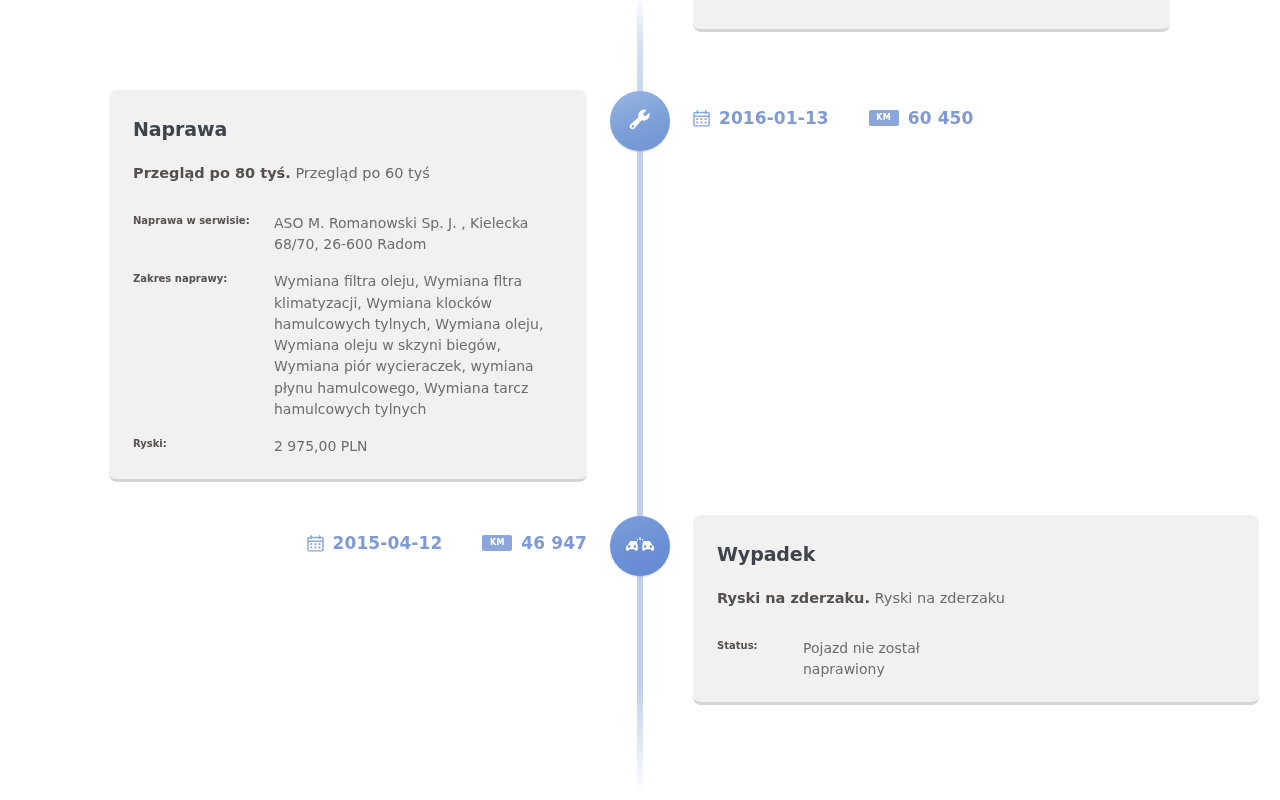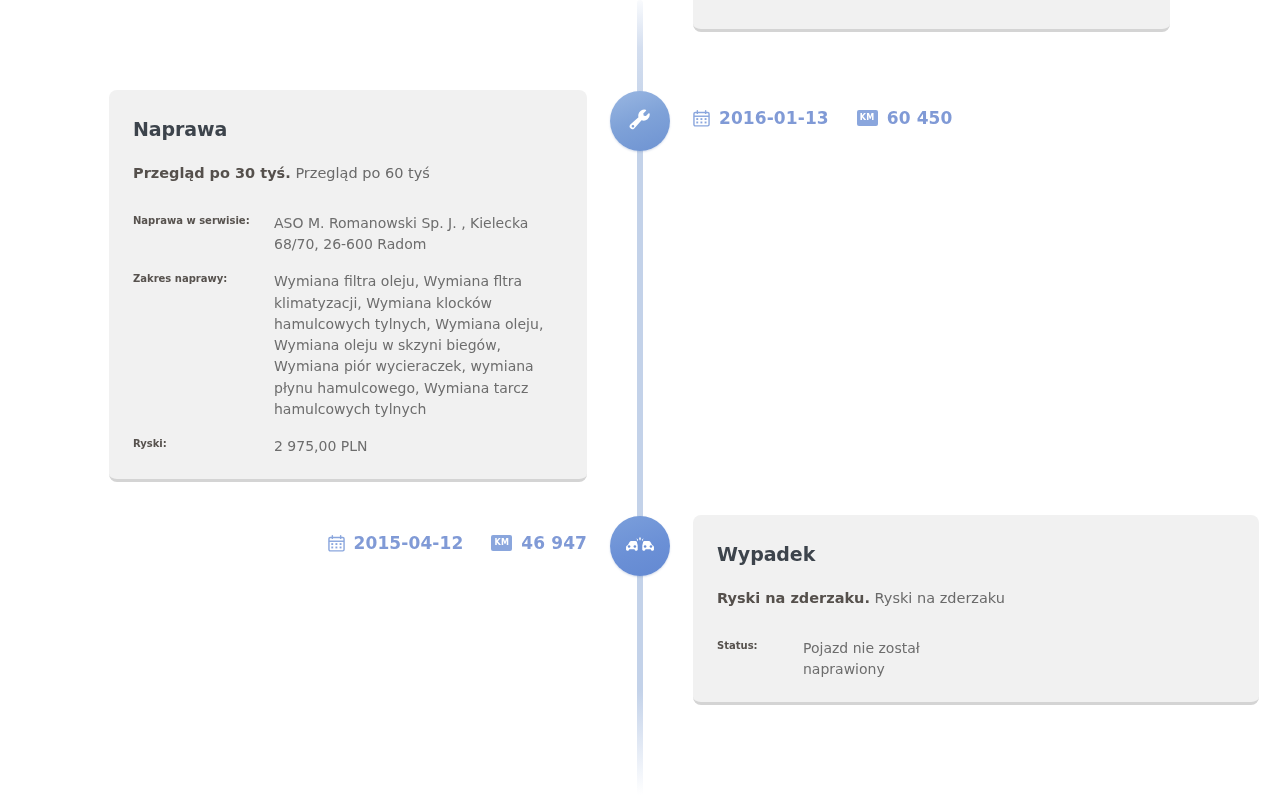--- a/index.html
+++ b/index.html
@@ -57,21 +57,21 @@
     top: 516px;
     background: linear-gradient(160deg, #7b9fdb 0%, #6b90d6 55%, #6389d2 100%);
   }
   .marker svg { display: block; }
 
   
   .meta {
     position: absolute;
     display: flex;
     align-items: center;
-    gap: 28px;
+    gap: 40px;
     z-index: 3;
     white-space: nowrap;
   }
   .meta.right-side { left: 693px; }
   .meta.left-side  { right: 693px; justify-content: flex-end; }
 
   .meta-item {
     display: flex;
     align-items: center;
     gap: 9px;
@@ -82,21 +82,21 @@
     color: #809ad6;
     letter-spacing: 0.1px;
   }
 
   .cal-icon { display: block; }
 
   .km-badge {
     display: inline-flex;
     align-items: center;
     justify-content: center;
-    width: 21px;
+    width: 30px;
     height: 16px;
     border-radius: 2px;
     background: #8aa6dd;
     color: #ffffff;
     font-size: 8px;
     font-weight: 700;
     letter-spacing: 0.3px;
     line-height: 1;
   }
 
@@ -204,21 +204,21 @@
     </div>
     <div class="meta-item">
       <span class="km-badge">KM</span>
       <span class="meta-value">60 450</span>
     </div>
   </div>
 
   <div class="card card-left">
     <div class="card-title">Naprawa</div>
     <div class="card-summary">
-      <span class="lead">Przegląd po 30 tyś.</span>
+      <span class="lead">Przegląd po 80 tyś.</span>
       <span>Przegląd po 60 tyś</span>
     </div>
     <div class="rows">
       <div class="row">
         <div class="row-label">Naprawa w serwisie:</div>
         <div class="row-value">ASO M. Romanowski Sp. J. , Kielecka 68/70, 26-600 Radom</div>
       </div>
       <div class="row">
         <div class="row-label">Zakres naprawy:</div>
         <div class="row-value">Wymiana filtra oleju, Wymiana fltra klimatyzacji, Wymiana klocków hamulcowych tylnych, Wymiana oleju, Wymiana oleju w skzyni biegów, Wymiana piór wycieraczek, wymiana płynu hamulcowego, Wymiana tarcz hamulcowych tylnych</div>

